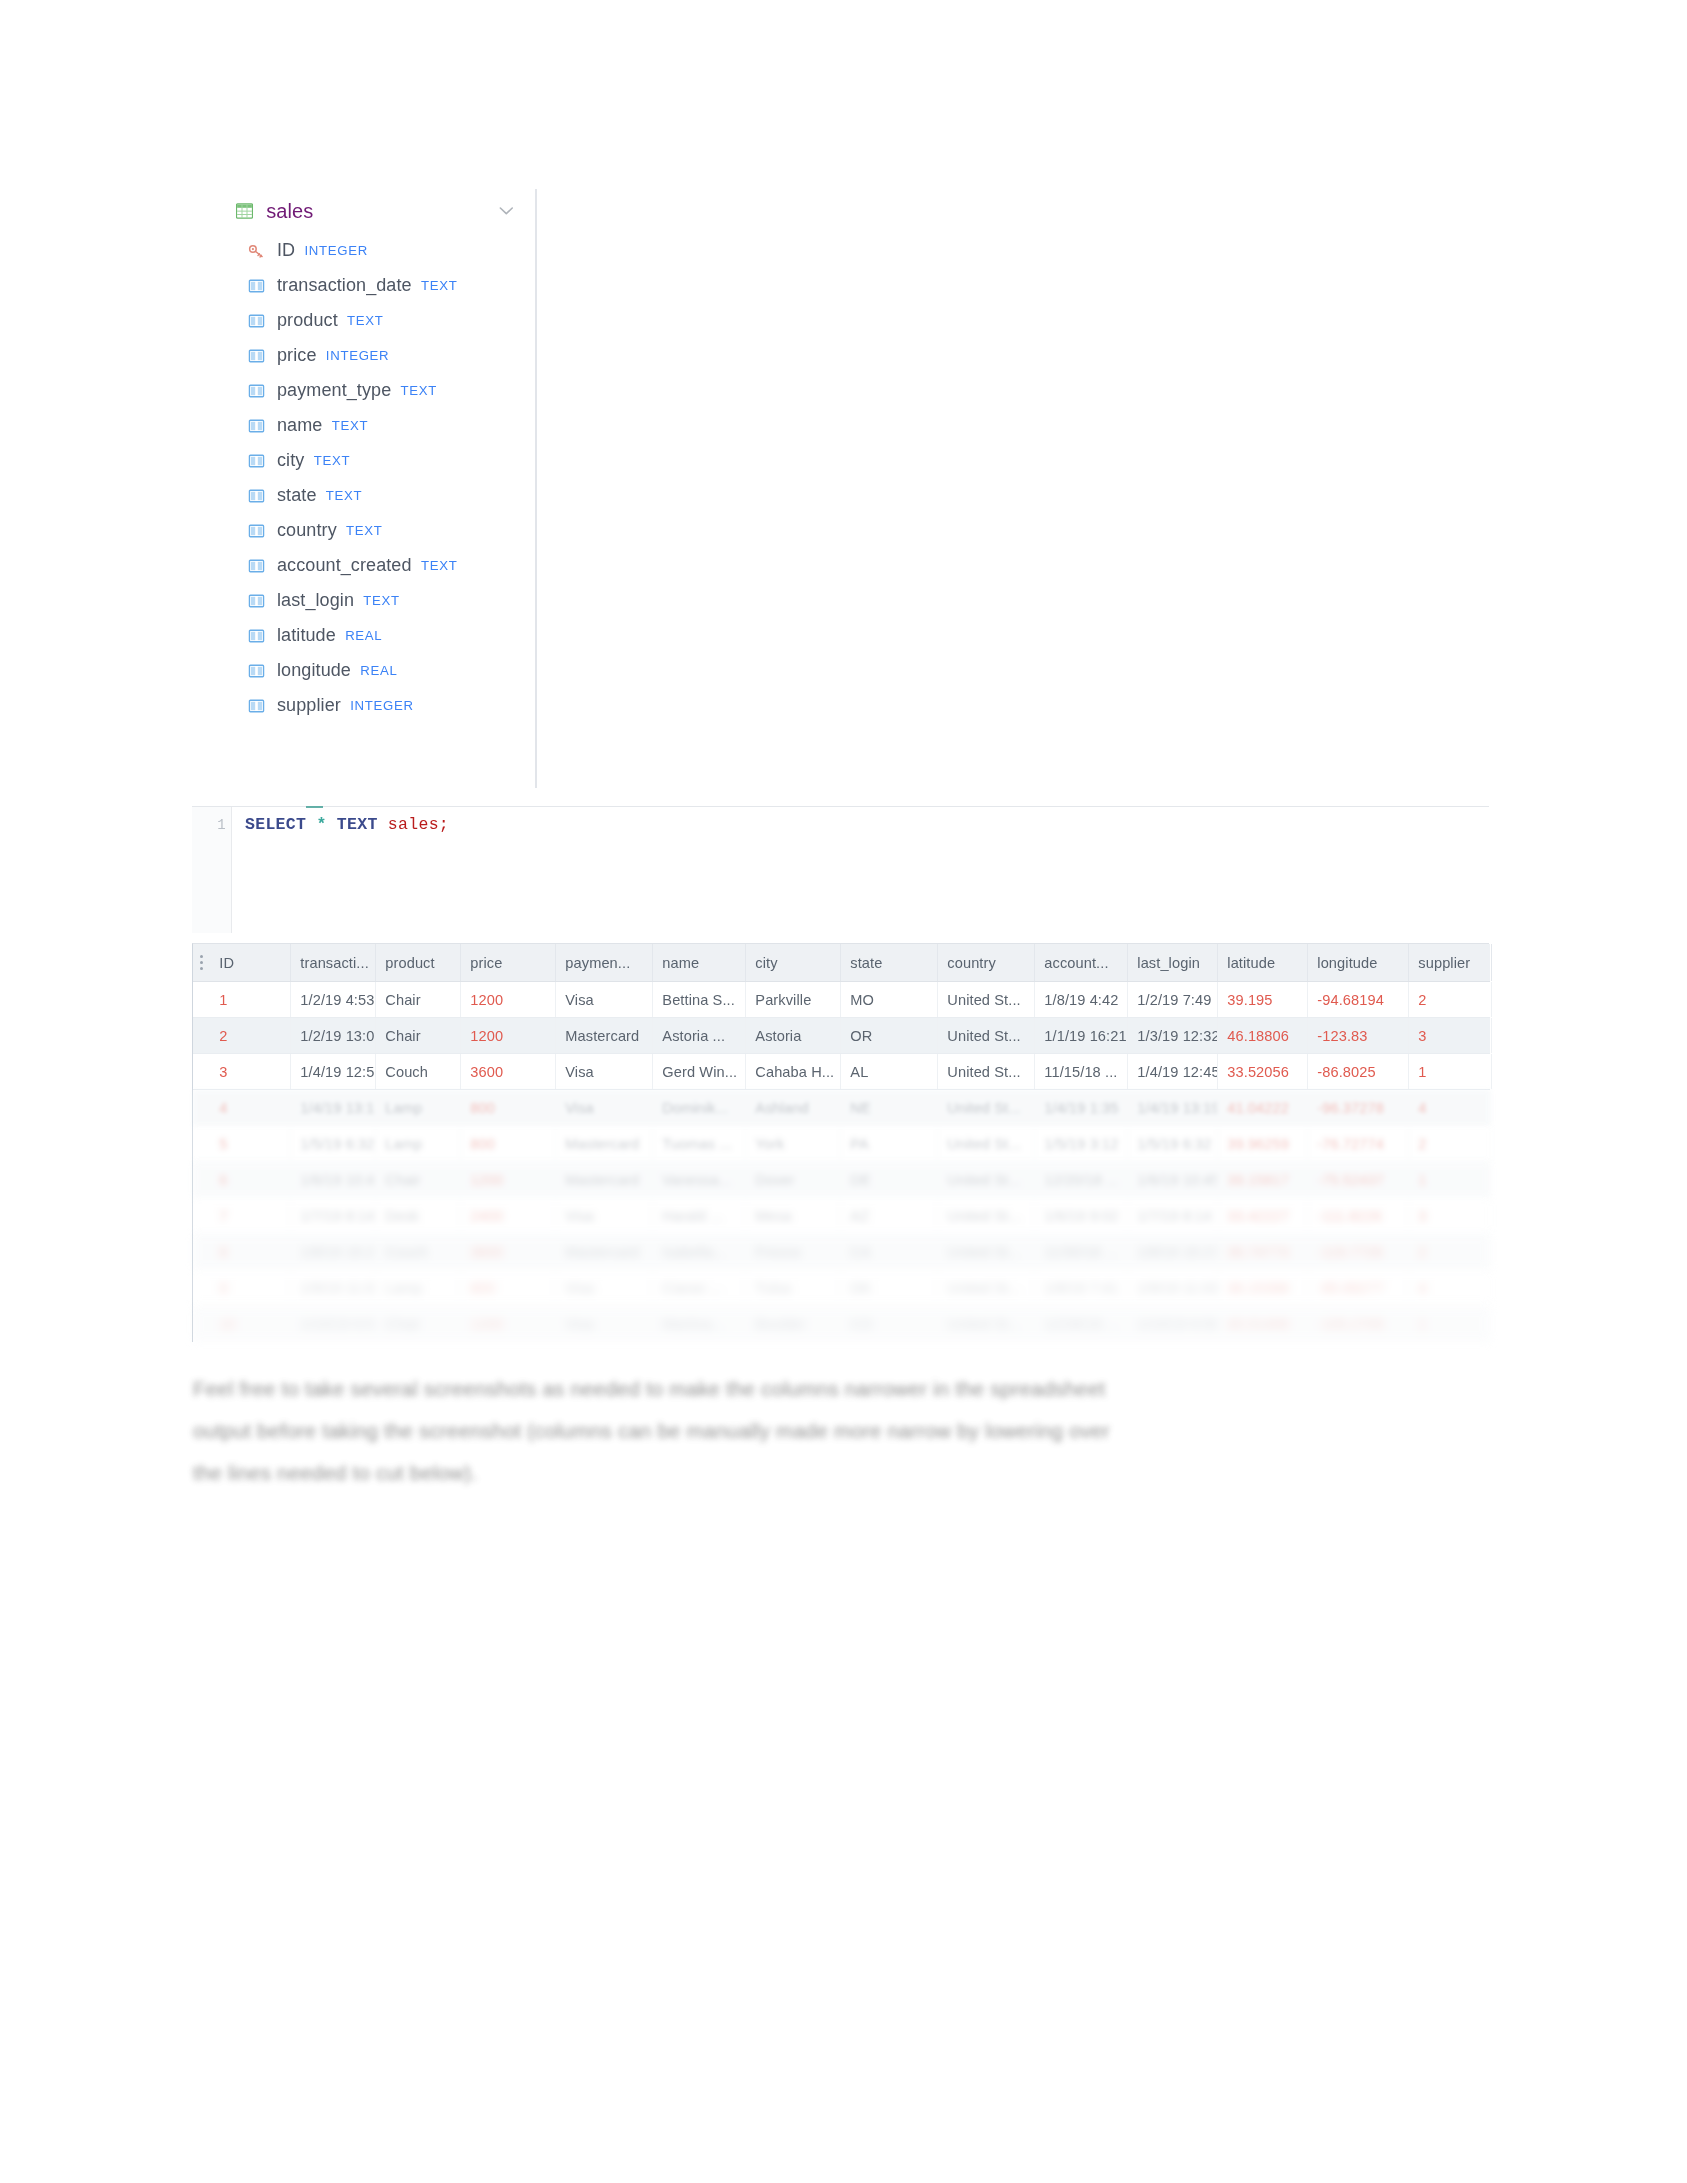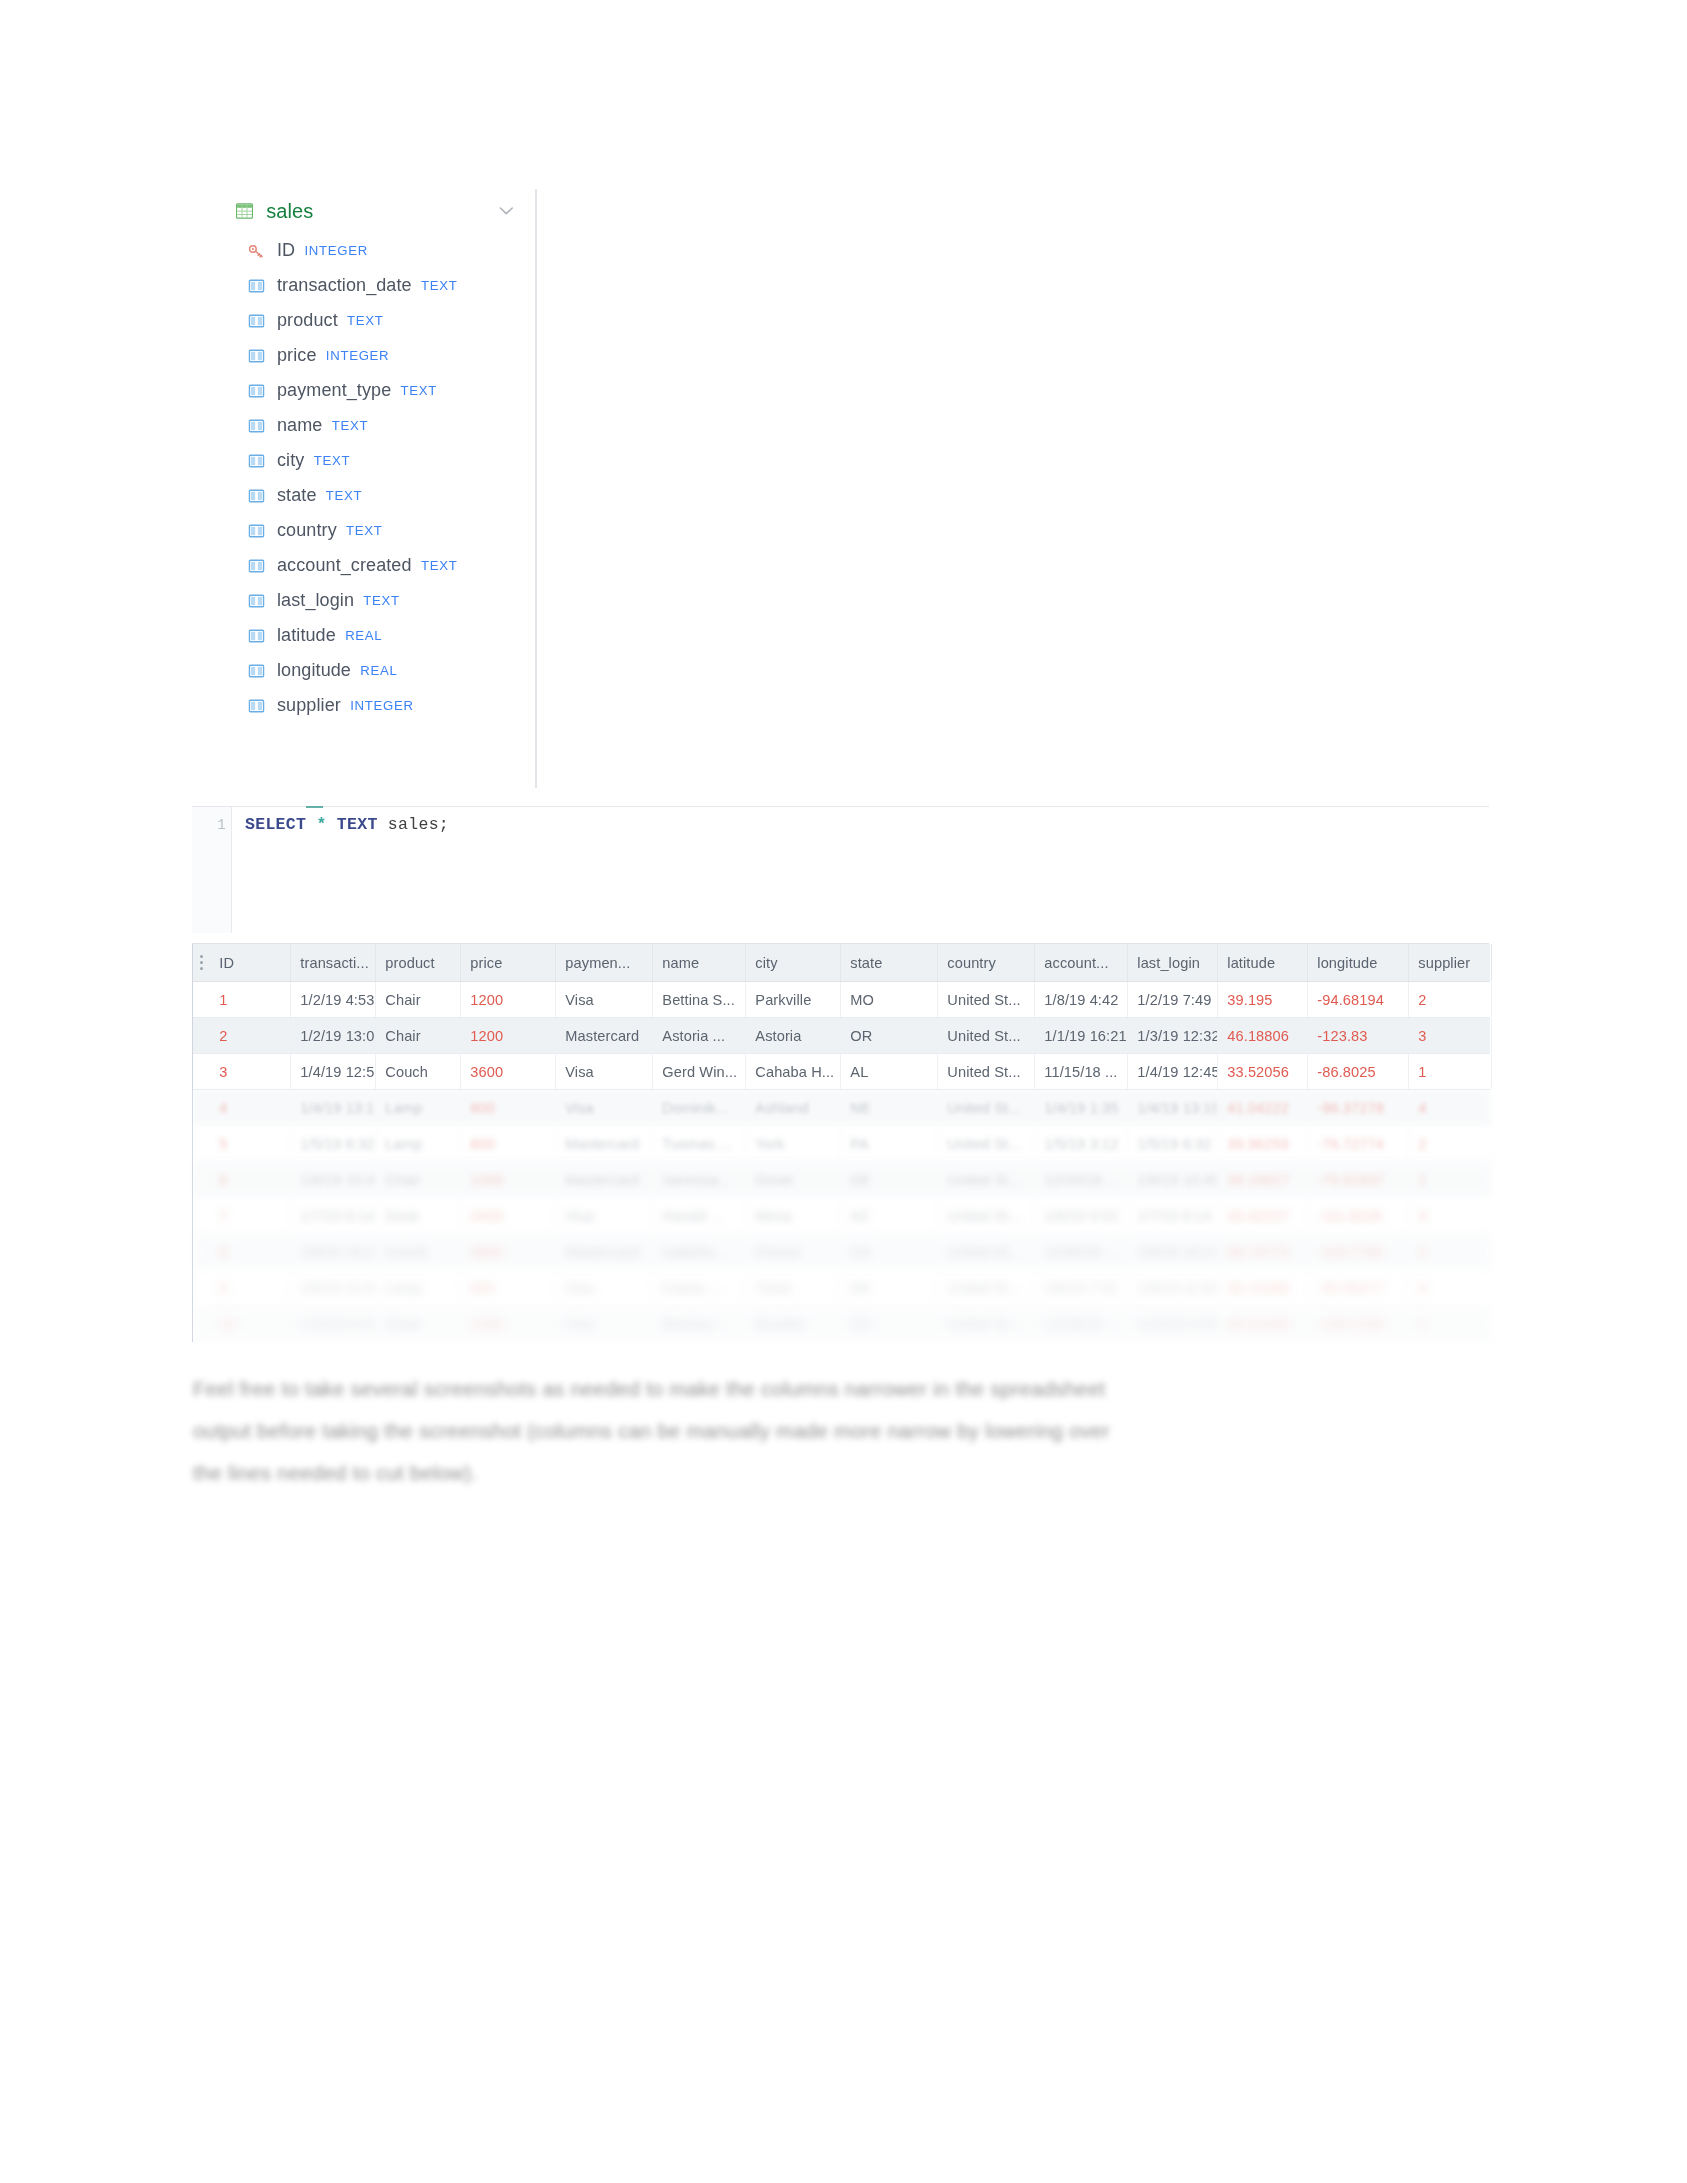--- a/index.html
+++ b/index.html
@@ -43,21 +43,21 @@
   }
   .table-icon {
     width: 17px;
     height: 16px;
     flex: 0 0 auto;
     margin-right: 13.2px;
     display: block;
   }
   .schema-title {
     font-size: 20px;
-    color: #15803d;
+    color: #701a75;
     font-weight: 400;
     letter-spacing: 0.1px;
   }
   .chevron-down {
     position: absolute;
     right: 21px;
     top: 50%;
     transform: translateY(-50%);
     width: 14.6px;
     height: 8.6px;
@@ -147,21 +147,21 @@
     position: absolute;
     left: 53px;
     top: 8px;
     font-family: "Liberation Mono", monospace;
     font-size: 16.5px;
     letter-spacing: 0.3px;
     white-space: pre;
   }
   .tok-kw { color: #3b4a8c; font-weight: 700; }
   .tok-star { color: #3aa89c; font-weight: 700; }
-  .tok-id { color: #404040; }
+  .tok-id { color: #b91c1c; }
 
   
   .grid {
     position: absolute;
     left: 192px;
     top: 943px;
     width: 1297px;
     border-top: 0.7px solid #dfe3e8;
     border-left: 1.3px solid #cfd6de;
   }

